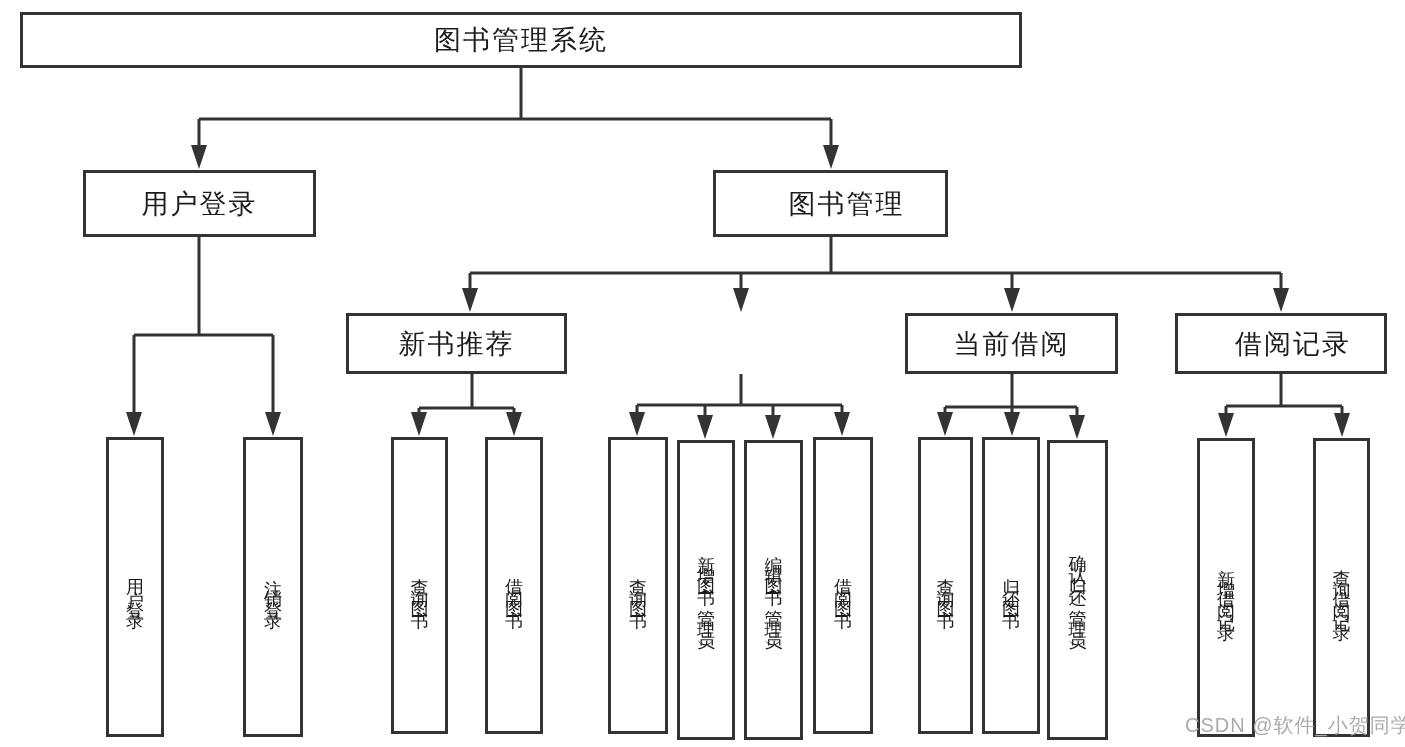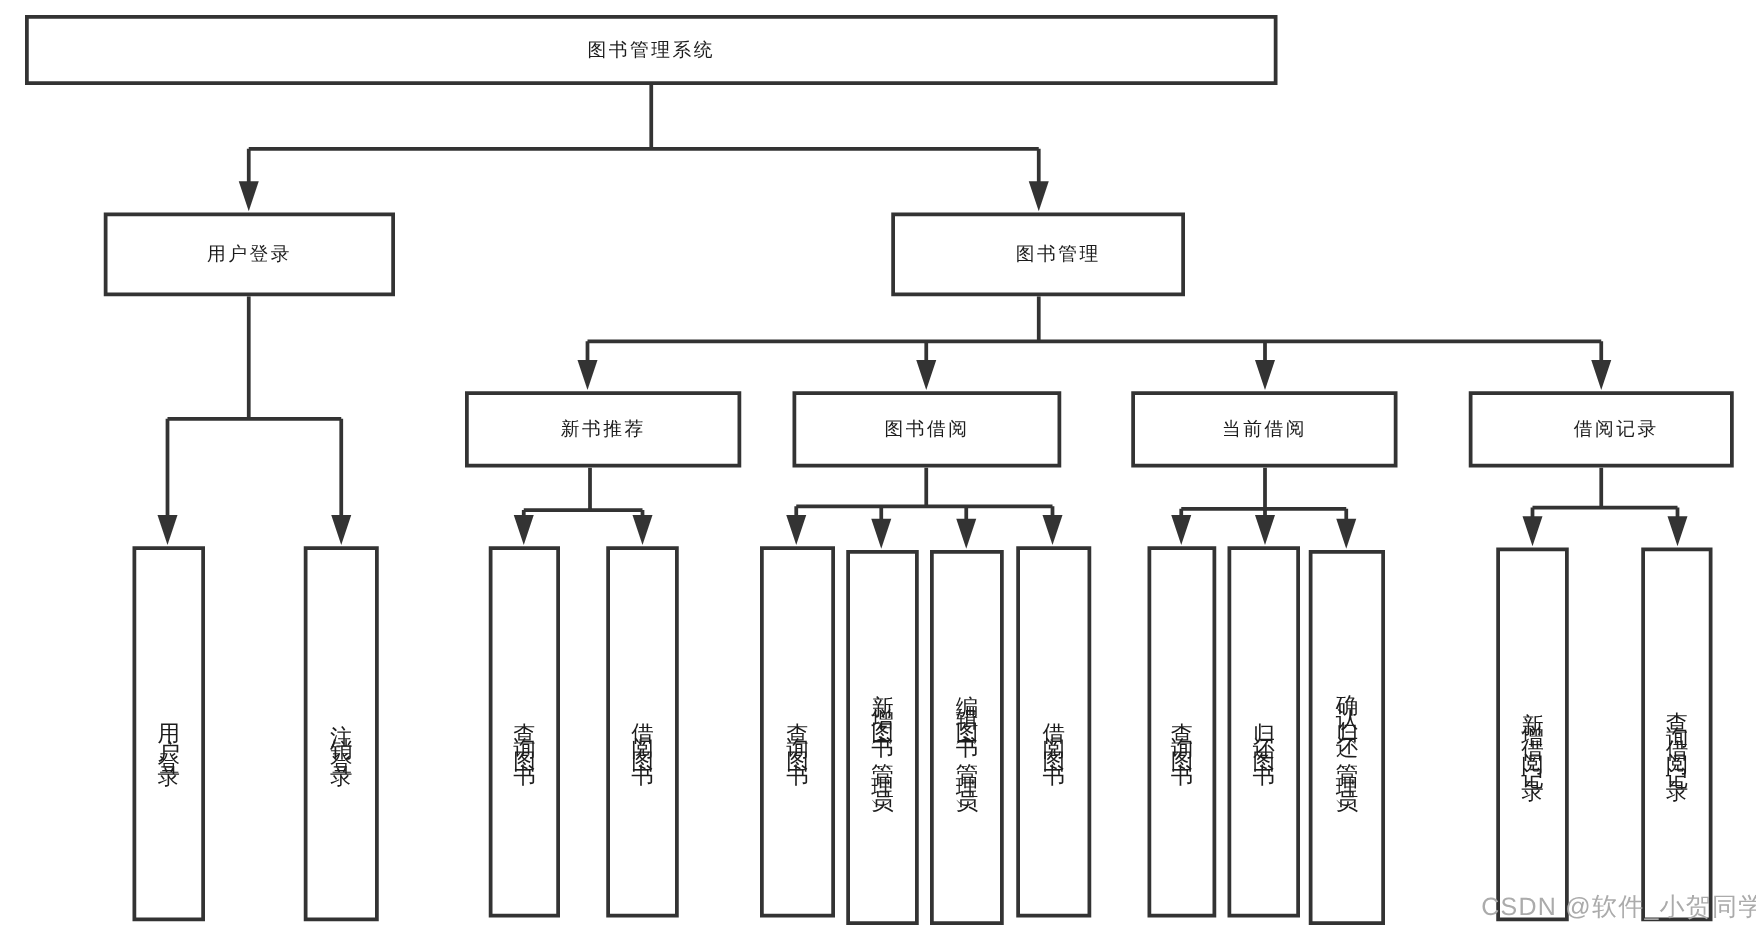--- a/index.html
+++ b/index.html
@@ -13,33 +13,33 @@
   #connectors { position:absolute; left:0; top:0; width:1405px; height:747px; }
   .node {
     position:absolute;
     box-sizing:border-box;
     border:3px solid #333333;
     background:#ffffff;
     display:flex; align-items:center; justify-content:center;
     color:#1c1c1c;
     z-index:2;
   }
-  .hnode .label { font-size:15px; letter-spacing:2px; white-space:nowrap; }
+  .hnode .label { font-size:27px; letter-spacing:2px; white-space:nowrap; }
   .vnode .label {
     writing-mode:vertical-rl;
     text-orientation:mixed;
     font-size:18px;
     letter-spacing:11px;
     white-space:nowrap;
   }
   
   #n-root            { left:20px;   top:12px;  width:1002px; height:56px; }
   #n-user-login-grp  { left:83px;   top:170px; width:233px;  height:67px; }
   #n-book-mgmt       { left:713px;  top:170px; width:235px;  height:67px;padding-left:32px; }
-  #n-new-book-rec    { left:372px;  top:313px; width:221px;  height:61px; }
+  #n-new-book-rec    { left:346px;  top:313px; width:221px;  height:61px; }
   #n-book-borrow     { left:634px;  top:313px; width:215px;  height:61px; }
   #n-current-borrow  { left:905px;  top:313px; width:213px;  height:61px;text-align:center; }
   #n-borrow-records  { left:1175px; top:313px; width:212px;  height:61px;padding-left:24px; }
   #n-user-login      { left:106px;  top:437px; width:58px;   height:300px; }
   #n-logout          { left:243px;  top:437px; width:60px;   height:300px; }
   #n-nbr-query       { left:391px;  top:437px; width:57px;   height:297px; }
   #n-nbr-borrow      { left:485px;  top:437px; width:58px;   height:297px; }
   #n-bb-query        { left:608px;  top:437px; width:60px;   height:297px; }
   #n-bb-add          { left:677px;  top:440px; width:58px;   height:300px; }
   #n-bb-edit         { left:744px;  top:440px; width:59px;   height:300px; }
@@ -107,23 +107,20 @@
   <div class="node hnode" id="n-user-login-grp">
     <span class="label">用户登录</span>
   </div>
   <div class="node hnode" id="n-book-mgmt">
     <span class="label">图书管理</span>
   </div>
 
   <div class="node hnode" id="n-new-book-rec">
     <span class="label">新书推荐</span>
   </div>
-  <div class="node hnode" id="n-book-borrow">
-    <span class="label">图书借阅</span>
-  </div>
   <div class="node hnode" id="n-current-borrow">
     <span class="label">当前借阅</span>
   </div>
   <div class="node hnode" id="n-borrow-records">
     <span class="label">借阅记录</span>
   </div>
 
   <div class="node vnode" id="n-user-login">
     <span class="label">用户登录</span>
   </div>

